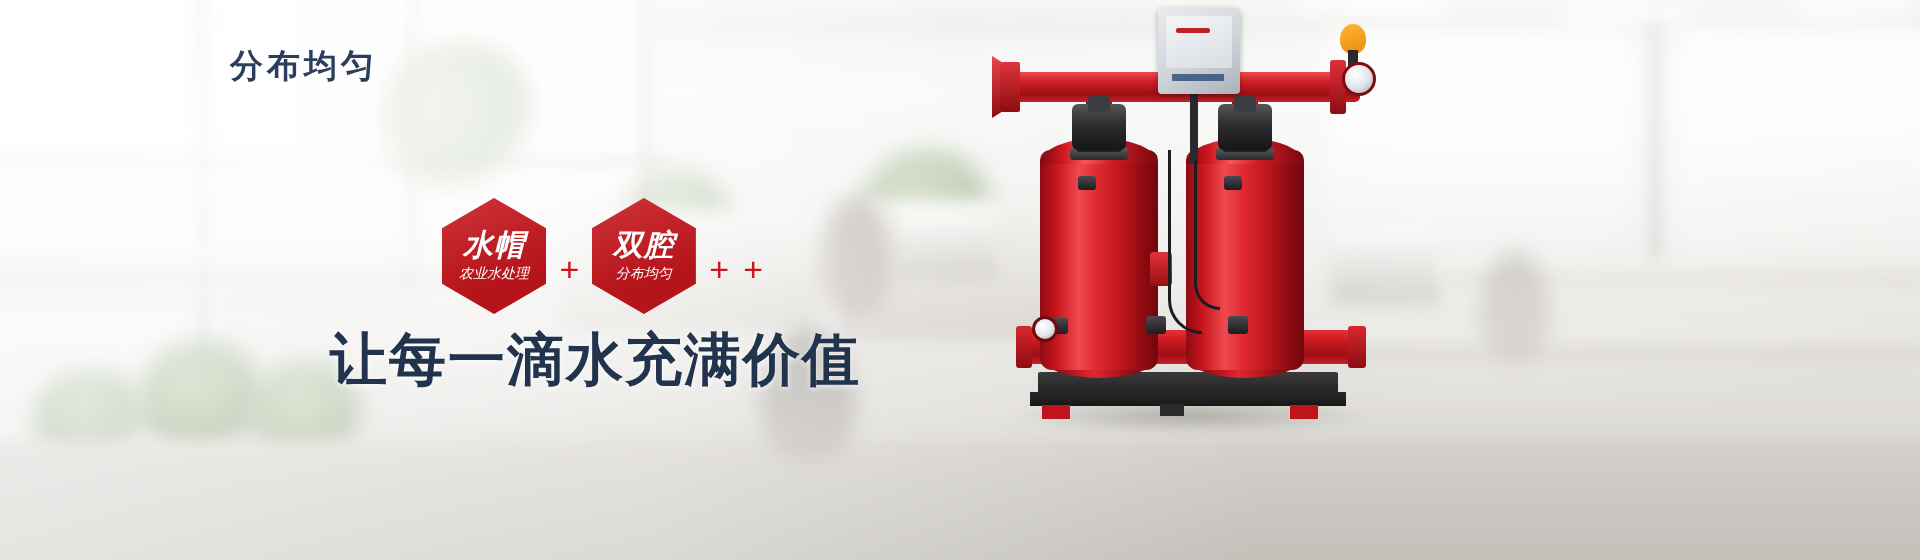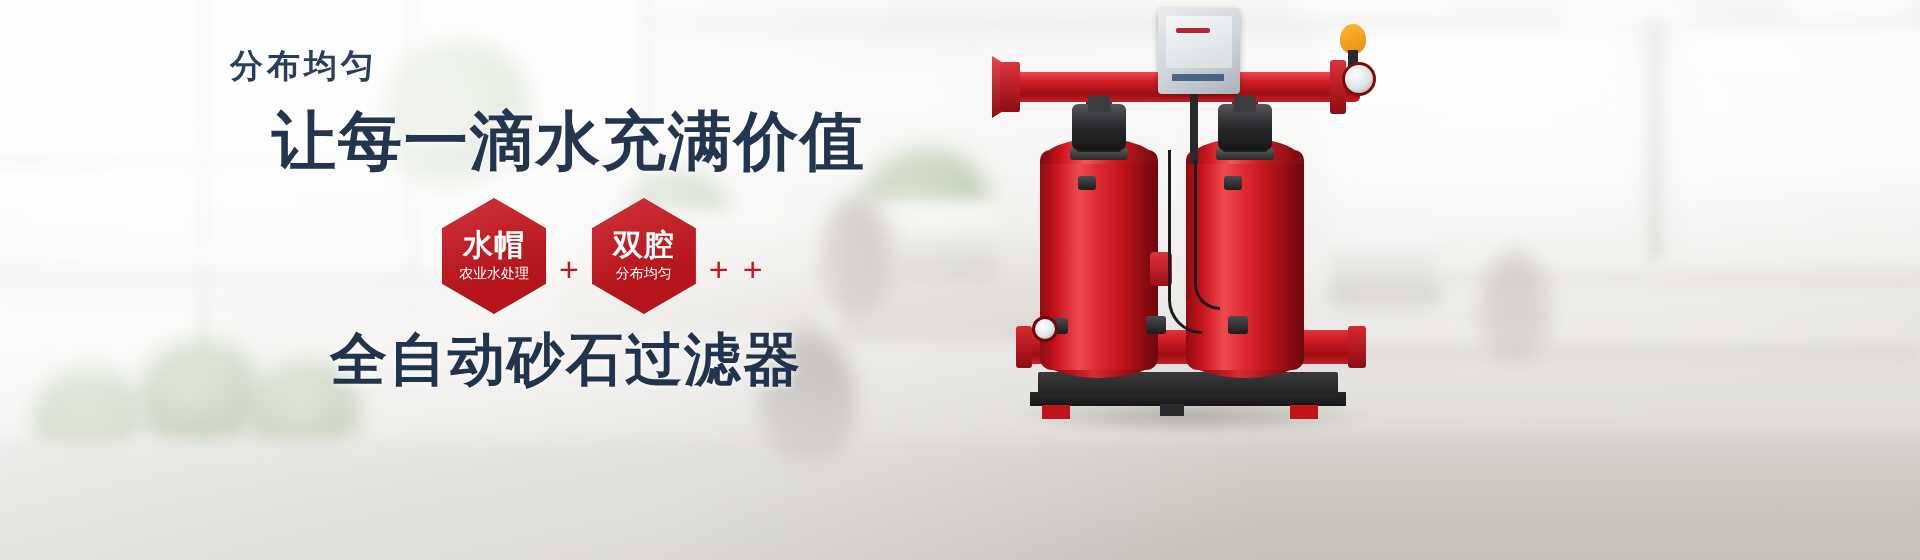--- a/index.html
+++ b/index.html
@@ -89,21 +89,21 @@
   .subheadline {
     position:absolute; left:330px; top:322px;
     font-size:57px; font-weight:bold; color:#22344d;
     letter-spacing:2px;
     text-shadow:0 2px 6px rgba(255,255,255,.75);
   }
 
   
   .badges {
     position:absolute; left:436px; top:198px;
-    display:flex; align-items:center; gap:0;
+    display:flex; align-items:center; gap:0;font-style:italic;
   }
   .badge {
     position:relative;
     width:104px; height:116px;
     margin:0 6px;
     background:#c8161d;
     clip-path:polygon(50% 0%, 100% 26%, 100% 74%, 50% 100%, 0% 74%, 0% 26%);
     display:flex; flex-direction:column;
     align-items:center; justify-content:center;
     box-shadow:0 3px 10px rgba(120,10,14,.30);
@@ -358,21 +358,20 @@
     <div class="ctrl-txt"></div>
 
     <div class="cable cab1"></div>
     <div class="cable cab2"></div>
   </div>
 
   <div class="content">
 
     <div class="eyebrow">分布均匀</div>
 
-    <div class="headline">让每一滴水充满价值</div>
 
     <div class="badges">
 
       <div class="badge">
         <span class="badge-title">水帽</span>
         <span class="badge-sub">农业水处理</span>
       </div>
 
       <span class="plus">+</span>
 
@@ -382,16 +381,16 @@
       </div>
 
       <span class="plus">+</span>
 
 
       <span class="plus">+</span>
 
 
     </div>
 
-    <div class="subheadline">全自动砂石过滤器</div>
+    <div class="subheadline">让每一滴水充满价值</div>
 
   </div>
 </div>
 
 </body></html>

